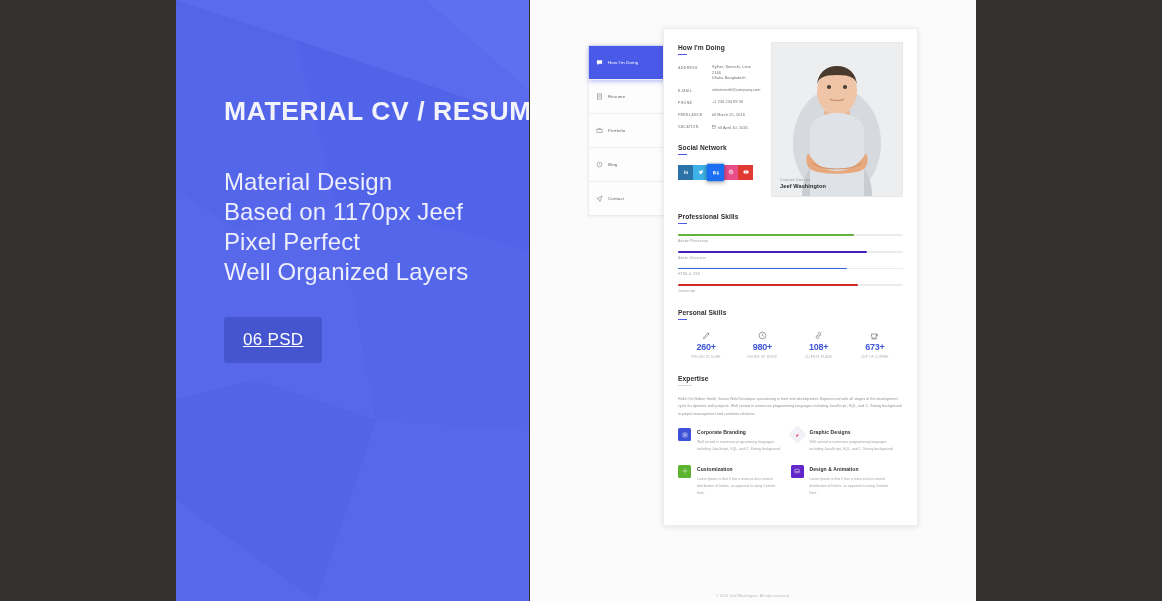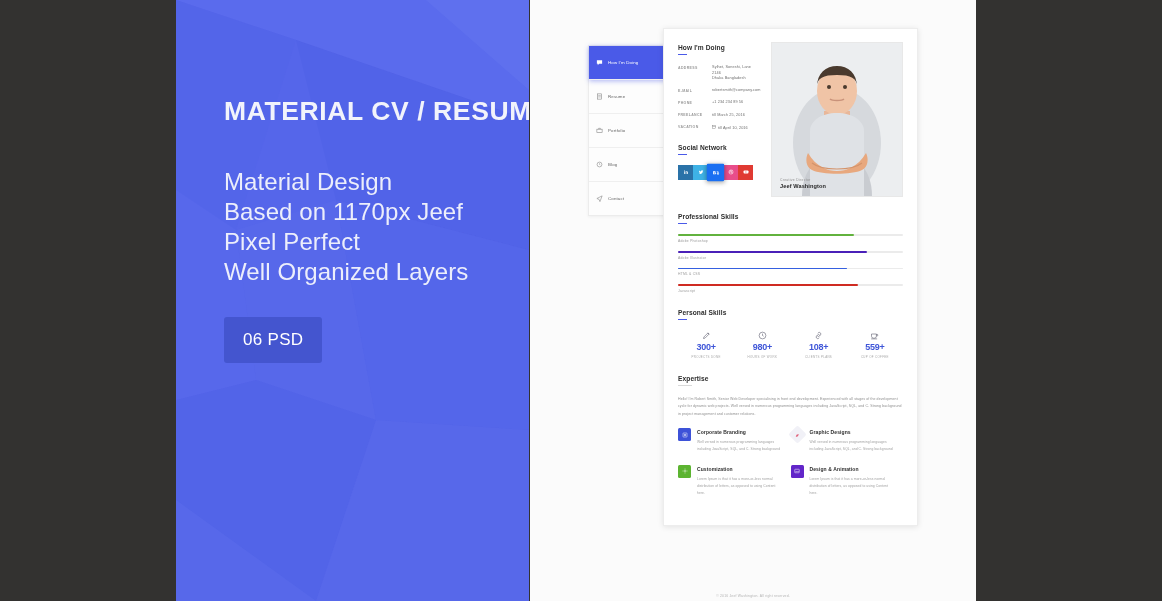--- a/index.html
+++ b/index.html
@@ -25,21 +25,21 @@
   }
   .promo-list{list-style:none;margin:0;padding:0;}
   .promo-list li{
     color:#eceefb;font-size:24px;line-height:30px;letter-spacing:.1px;
     margin-bottom:0;
   }
   .psd-badge{
     display:inline-block;margin-top:30px;
     background:#4455cf;color:#ffffff;
     font-size:17px;letter-spacing:.3px;
-    padding:13px 19px;border-radius:3px;
+    padding:13px 19px;border-radius:3px;text-decoration:underline;
   }
 
   
   .preview{
     position:absolute;left:530px;top:0;width:446px;height:601px;
     background:#ffffff;overflow:hidden;
   }
   .preview-bg{position:absolute;inset:0;background:#fbfbfb;}
 
   
@@ -344,21 +344,21 @@
           <div class="sec-rule"></div>
 
           <div class="counters">
             <div class="cnt">
               <div class="cnt-ico">
                 <svg viewBox="0 0 24 24">
                     <path d="M4 20l4-1 11-11-3-3L5 16z"></path>
                     <path d="M15 5l4 4"></path>
                   </svg>
               </div>
-              <div class="cnt-num">300+</div>
+              <div class="cnt-num">260+</div>
               <div class="cnt-lab">PROJECTS DONE</div>
             </div>
             <div class="cnt">
               <div class="cnt-ico">
                 <svg viewBox="0 0 24 24">
                     <circle cx="12" cy="12" r="9"></circle>
                     <path d="M12 7v5l3 2"></path>
                   </svg>
               </div>
               <div class="cnt-num">980+</div>
@@ -375,21 +375,21 @@
               <div class="cnt-lab">CLIENTS PLANS</div>
             </div>
             <div class="cnt">
               <div class="cnt-ico">
                 <svg viewBox="0 0 24 24">
                     <path d="M4 8h13v6a5 5 0 01-5 5H9a5 5 0 01-5-5z"></path>
                     <path d="M17 9h2a2 2 0 010 4h-2"></path>
                     <path d="M3 21h16"></path>
                   </svg>
               </div>
-              <div class="cnt-num">559+</div>
+              <div class="cnt-num">673+</div>
               <div class="cnt-lab">CUP OF COFFEE</div>
             </div>
           </div>
         </div>
 
         <div class="expertise">
           <h2 class="sec-title">Expertise</h2>
           <div class="sec-rule wide"></div>
 
           <p class="exp-para">Hello! I'm Robert Smith, Senior Web Developer specialising in front end development. Experienced with all stages of the development cycle for dynamic web projects. Well versed in numerous programming languages including JavaScript, SQL, and C. Strong background in project management and customer relations.</p>

